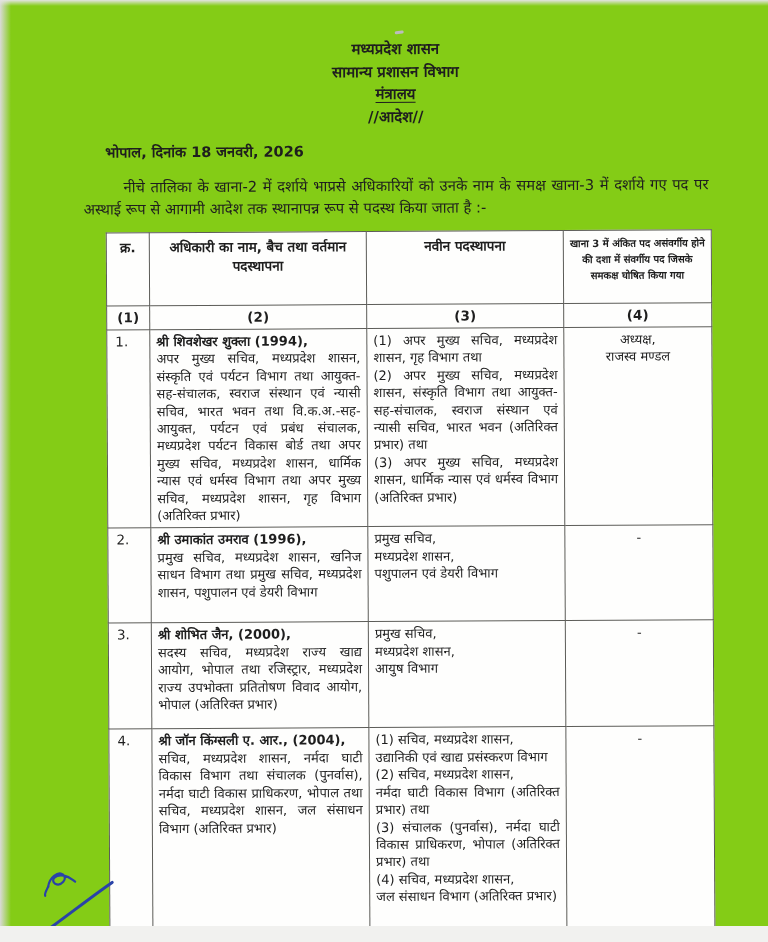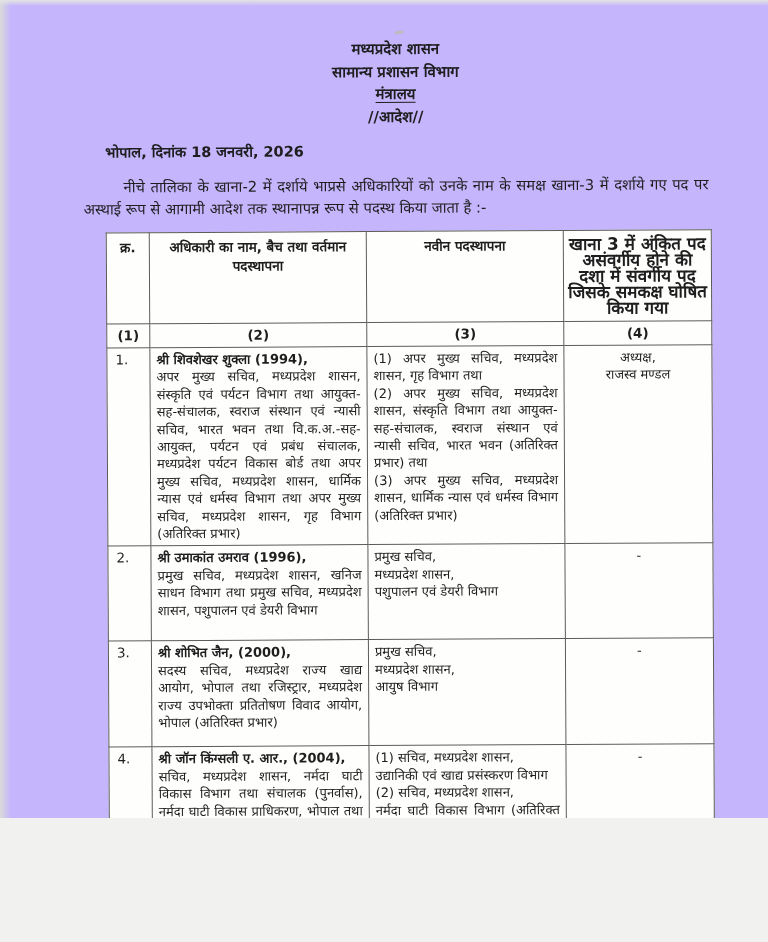--- a/index.html
+++ b/index.html
@@ -5,22 +5,22 @@
   html, body { margin: 0; padding: 0; }
   body {
     width: 768px; height: 942px;
     background: #f1f1ef;
     font-family: "DejaVu Sans", sans-serif;
     color: #1e1e1e;
     overflow: hidden;
   }
   .page {
     position: relative;
-    width: 768px; height: 818px;
-    background: #c4b5fd;
+    width: 768px; height: 926px;
+    background: #84cc16;
     overflow: hidden;
   }
   .rot {
     position: absolute; inset: 0;
     transform: rotate(-0.3deg);
     transform-origin: 384px 470px;
   }
   
   .edge-left {
     position: absolute; left: 0; top: 0; width: 11px; height: 100%;
@@ -73,21 +73,21 @@
     padding: 3px 6px;
   }
   .officers thead th {
     font-size: 13.5px;
     line-height: 19px;
     text-align: center;
     font-weight: bold;
     padding: 5px 4px;
   }
   .officers thead tr.hdr th { height: 62px; }
-  .officers th.small { font-size: 17px; line-height: 16px; }
+  .officers th.small { font-size: 10px; line-height: 16px; }
   .officers tr.colnum th { height: 18px; font-size: 13.5px; padding: 2px; }
   .officers td {
     font-size: 13px;
     line-height: 17.4px;
   }
   td.sno { text-align: left; padding-left: 8px; font-size: 13.5px; }
   .name { font-weight: bold; }
   .desc { text-align: justify; }
   td.newpost { white-space: pre-line; text-align: justify; }
   td.equiv { white-space: pre-line; text-align: center; }

